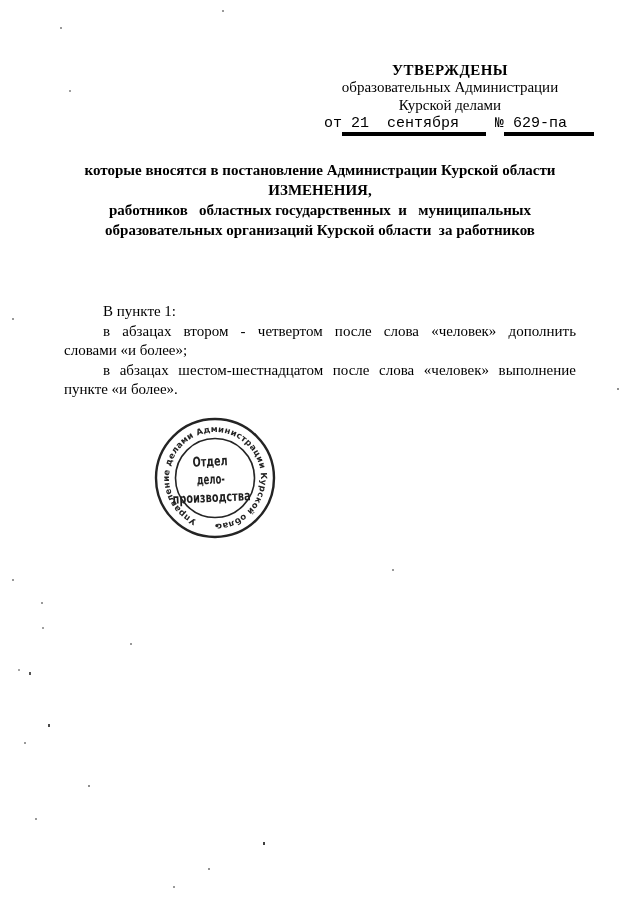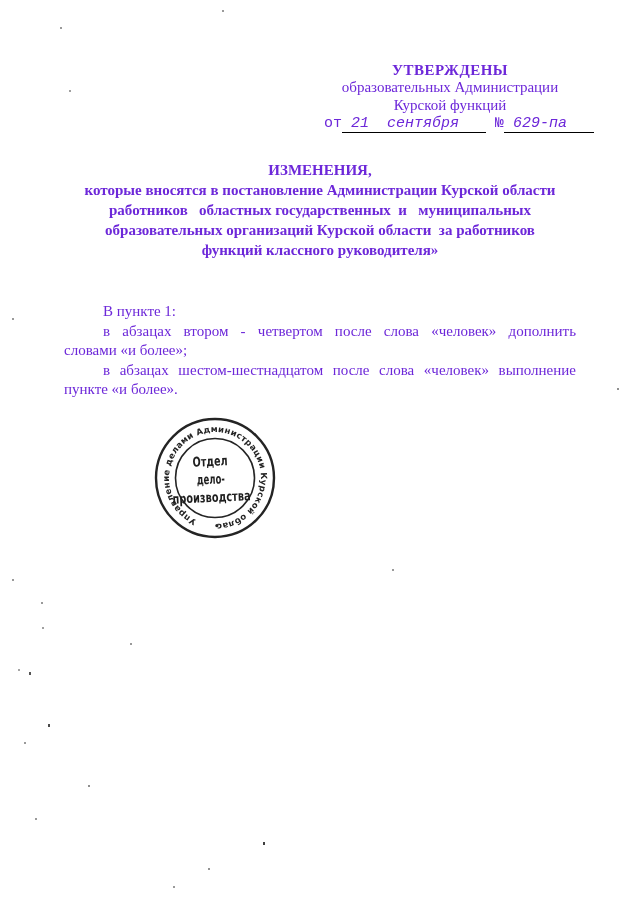--- a/index.html
+++ b/index.html
@@ -2,21 +2,21 @@
 <html><head>
 <meta charset="utf-8">
 <style>
   html,body{margin:0;padding:0;background:#ffffff;}
   .page{
     position:relative;
     width:640px;height:905px;
     background:#ffffff;
     overflow:hidden;
     font-family:"Liberation Serif", serif;
-    color:#6d28d9;
+    color:#000000;
   }
   
   .noise-a{position:absolute;top:0;left:0;width:2px;height:2px;background:transparent;
     box-shadow:222px 10px 0 0 #9a9a9a, 60px 27px 0 0 #9a9a9a, 69px 90px 0 0 #a0a0a0,
     12px 318px 0 0 #9a9a9a, 617px 388px 0 0 #8f8f8f, 392px 569px 0 0 #9a9a9a,
     12px 579px 0 0 #9a9a9a, 41px 602px 0 0 #9a9a9a, 42px 627px 0 0 #a0a0a0,
     130px 643px 0 0 #9a9a9a, 18px 669px 0 0 #a5a5a5, 24px 742px 0 0 #9a9a9a,
     88px 785px 0 0 #8f8f8f, 35px 818px 0 0 #9a9a9a, 208px 868px 0 0 #939393,
     173px 886px 0 0 #9a9a9a;}
   .noise-b{position:absolute;top:0;left:0;width:2px;height:3px;background:transparent;
@@ -26,21 +26,21 @@
   .approval-block{
     position:absolute;top:62px;left:319px;width:262px;
     text-align:center;font-size:15px;line-height:17.3px;
   }
   .approval-line-bold{font-weight:bold;letter-spacing:0.5px;}
   .date-line{
     position:absolute;top:115px;left:324px;
     font-family:"Liberation Mono", monospace;
     font-size:15px;line-height:17px;white-space:pre;
   }
-  .date-line .fill{border-bottom:1px solid #000000;white-space:pre;font-style:italic;}
+  .date-line .fill{border-bottom:4px solid #000000;white-space:pre;}
 
   
   .title-block{
     position:absolute;top:160px;left:60px;width:520px;
     text-align:center;font-weight:bold;font-size:15px;line-height:20px;
   }
   .t-line{white-space:pre;}
 
   
   .body-block{
@@ -67,31 +67,30 @@
 <body>
 
 <div class="page">
 
   <div class="noise-a"></div>
   <div class="noise-b"></div>
 
   <div class="approval-block">
     <div class="approval-line-bold">УТВЕРЖДЕНЫ</div>
     <div>образовательных Администрации</div>
-    <div>Курской функций</div>
+    <div>Курской делами</div>
   </div>
 
   <div class="date-line"><span>от</span><span class="fill"> 21  сентября   </span><span> №</span><span class="fill"> 629-па   </span></div>
 
   <div class="title-block">
+    <div class="t-line">которые вносятся в постановление Администрации Курской области</div>
     <div class="t-line">ИЗМЕНЕНИЯ,</div>
-    <div class="t-line">которые вносятся в постановление Администрации Курской области</div>
     <div class="t-line">работников   областных государственных  и   муниципальных</div>
     <div class="t-line">образовательных организаций Курской области  за работников</div>
-    <div class="t-line">функций классного руководителя»</div>
   </div>
 
   <div class="body-block">
     <div class="b-indent">В пункте 1:</div>
     <div class="b-indent b-just">в абзацах втором - четвертом после слова «человек» дополнить</div>
     <div>словами «и более»;</div>
     <div class="b-indent b-just">в абзацах шестом-шестнадцатом после слова «человек» выполнение</div>
     <div>пункте «и более».</div>
   </div>
 

